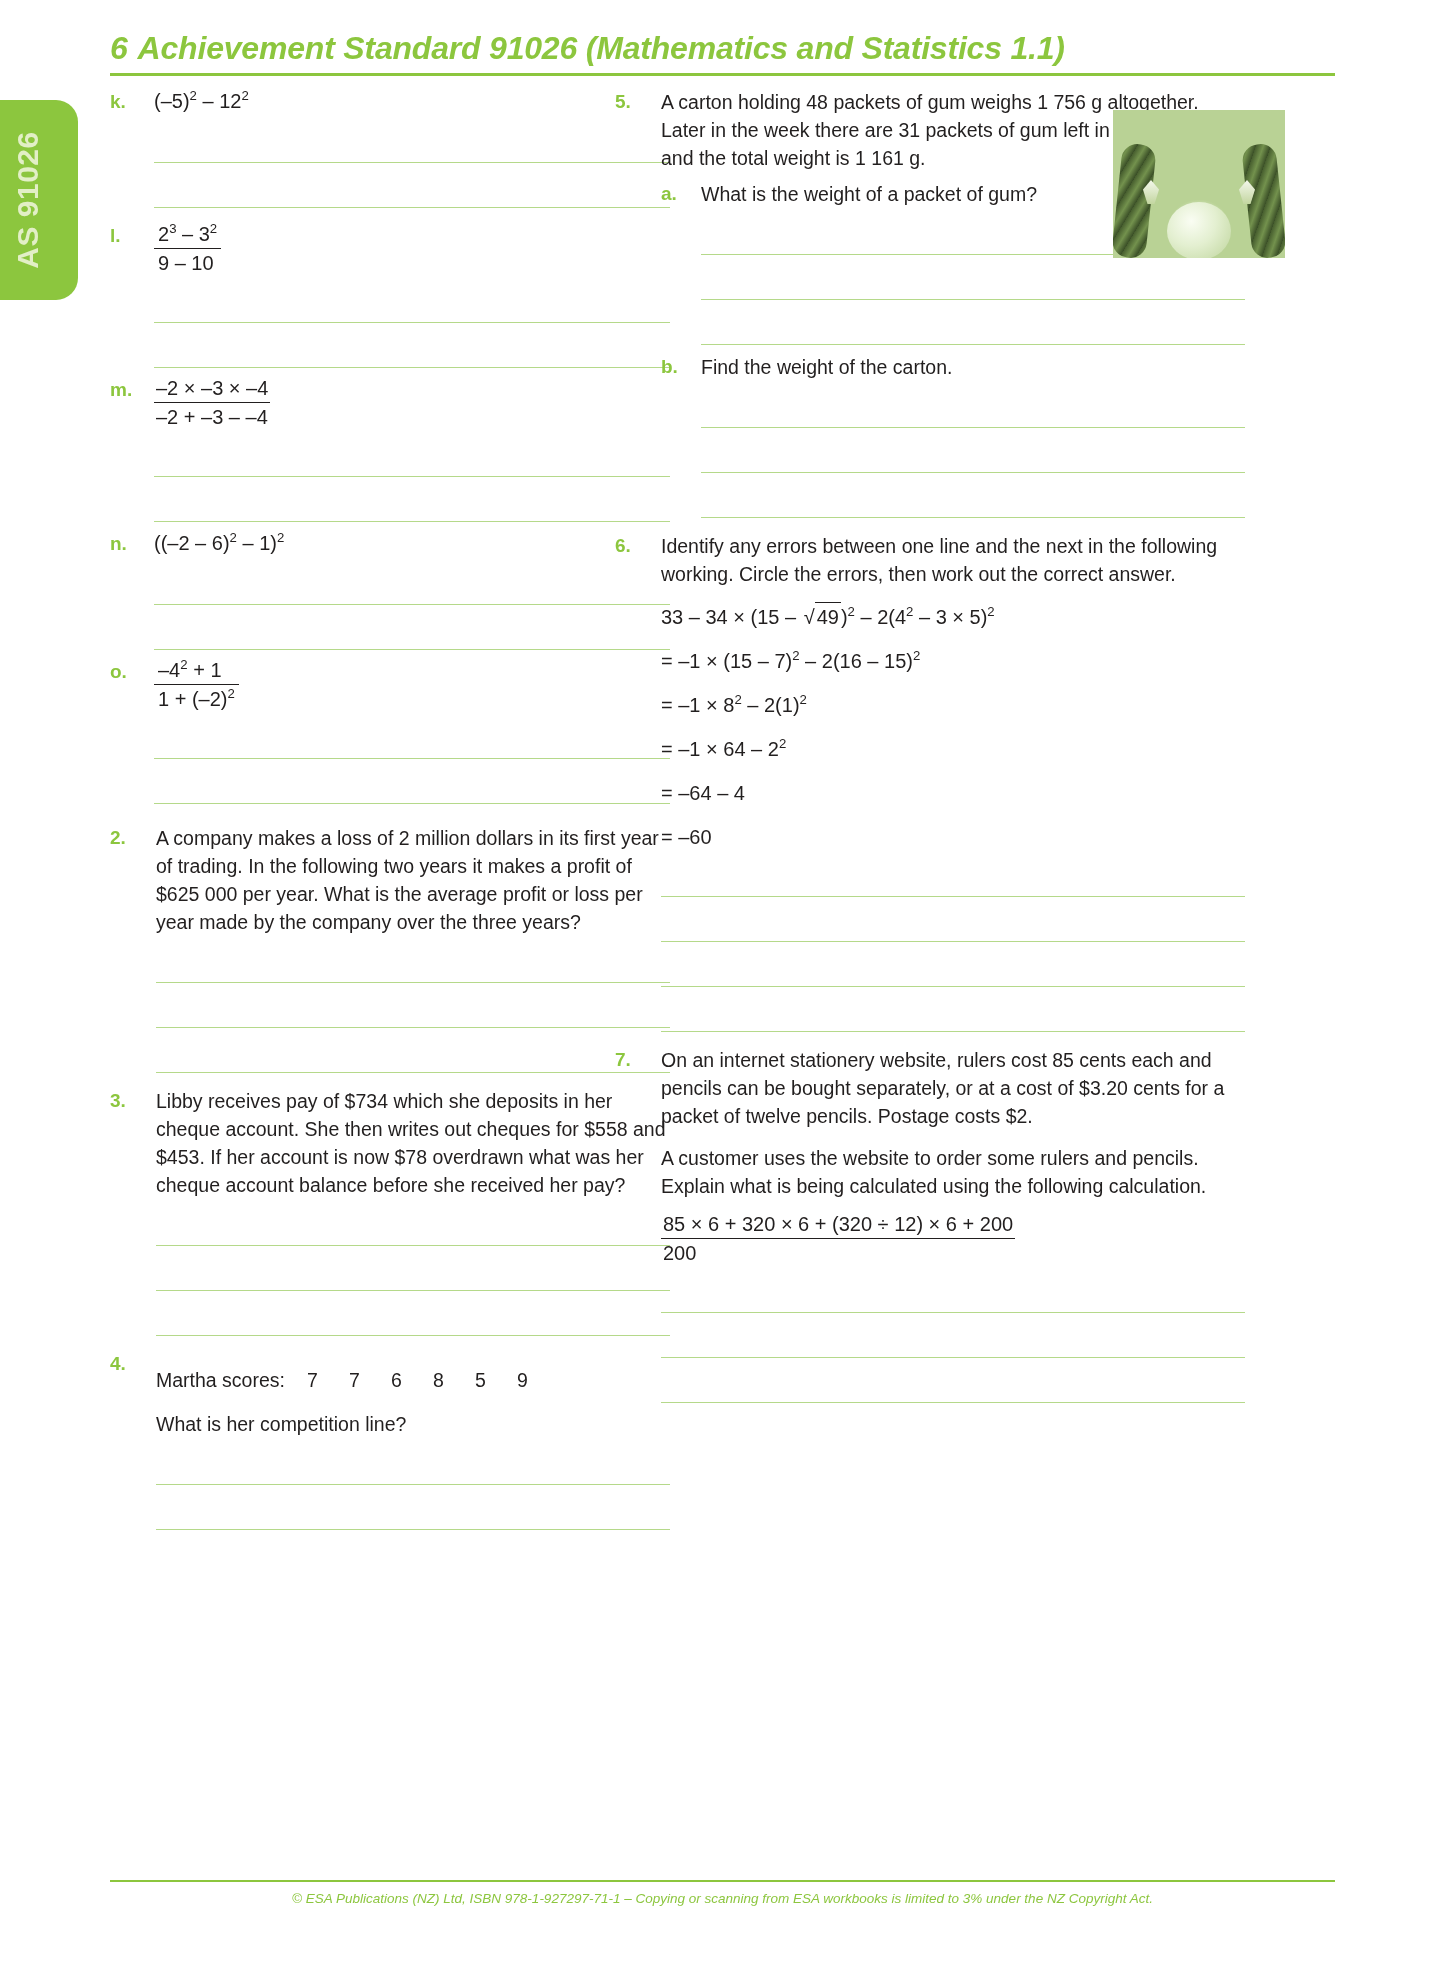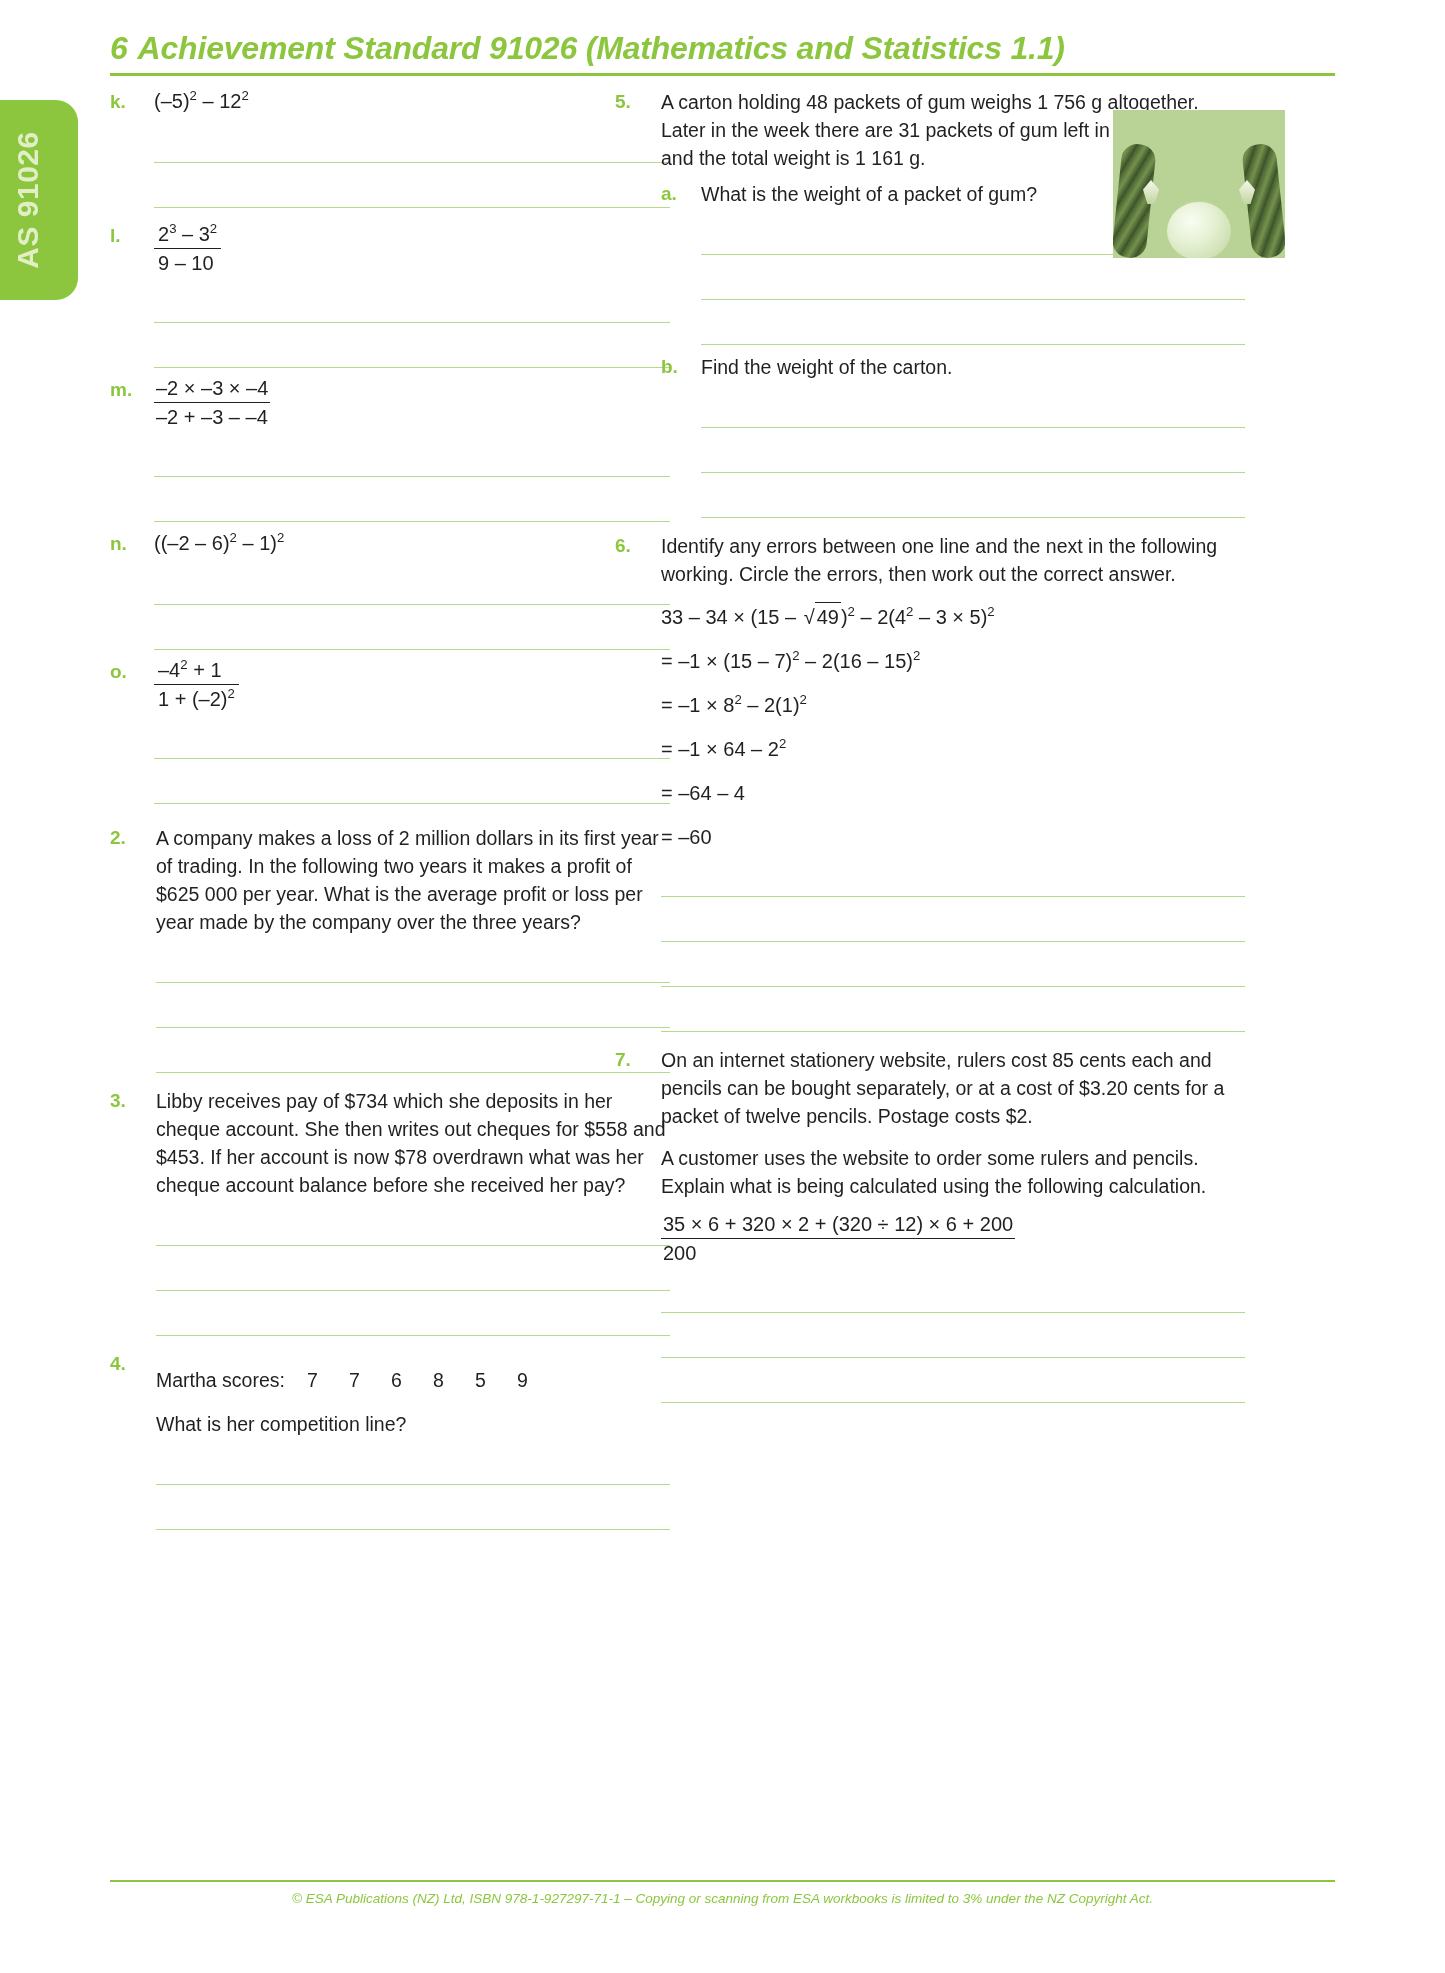--- a/index.html
+++ b/index.html
@@ -403,21 +403,21 @@
 
     <div class="spacer-14"></div>
 
     <div class="qrow">
       <div class="qnum w-main">7.</div>
       <div class="qbody">
         <p>On an internet stationery website, rulers cost 85 cents each and pencils can be bought separately, or at a cost of $3.20 cents for a packet of twelve pencils. Postage costs $2.</p>
         <p style="margin-top:14px;">A customer uses the website to order some rulers and pencils. Explain what is being calculated using the following calculation.</p>
         <div class="math" style="margin-top:12px;">
           <span class="frac wide">
-            <span class="num">35 × 6 + 320 × 2 + (320 ÷ 12) × 6 + 200</span>
+            <span class="num">85 × 6 + 320 × 6 + (320 ÷ 12) × 6 + 200</span>
             <span class="den">200</span>
           </span>
         </div>
       </div>
     </div>
     <div class="lines indent">
       <div class="aline"></div>
       <div class="aline"></div>
       <div class="aline"></div>
     </div>

